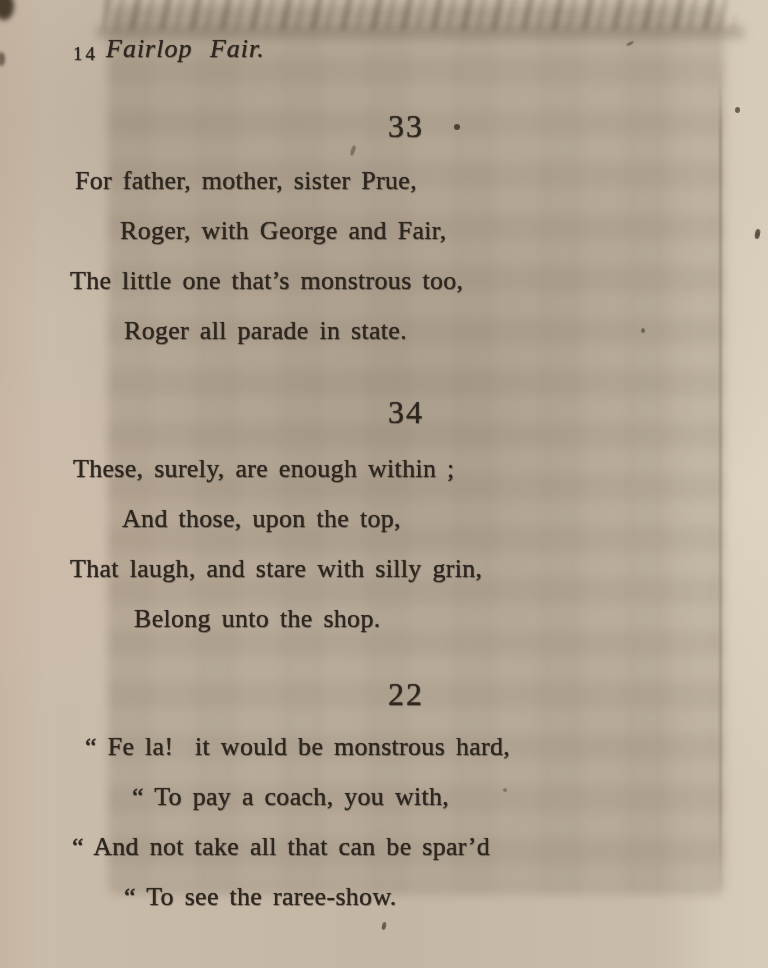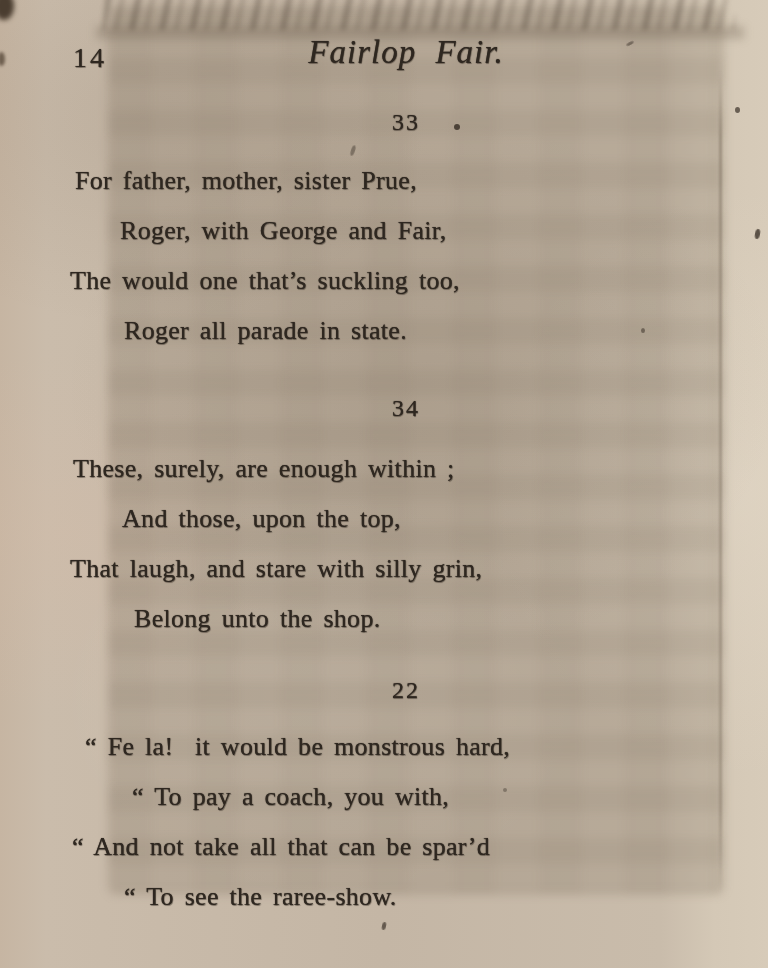--- a/index.html
+++ b/index.html
@@ -72,26 +72,26 @@
   .sp7{left:626px;top:42px;width:8px;height:3px;opacity:.5;transform:rotate(-28deg);}
   .sp8{left:503px;top:788px;width:4px;height:4px;opacity:.4;}
 
   .txt{
     position:absolute;white-space:pre;
     font-size:26px;line-height:1;
     letter-spacing:.3px;word-spacing:4px;
     color:var(--ink);
     text-shadow:0 0 1px rgba(40,33,26,.85), .6px .6px .7px rgba(40,33,26,.4);
   }
-  .pgnum{font-size:28px;letter-spacing:3px;left:73px;top:44px;}
+  .pgnum{font-size:19px;letter-spacing:3px;left:73px;top:44px;}
   .running-title{
-    left:106px;top:36px;width:600px;text-align:center;
-    font-style:italic;font-size:33px;letter-spacing:1px;word-spacing:10px;
+    left:106px;top:36px;width:600px;text-align:left;
+    font-style:italic;font-size:26px;letter-spacing:1px;word-spacing:10px;
   }
-  .stanza-num{left:106px;width:600px;text-align:center;font-size:24px;letter-spacing:2px;}
+  .stanza-num{left:106px;width:600px;text-align:center;font-size:32px;letter-spacing:2px;}
 </style>
 </head>
 <body>
 
 <div class="page">
 
   <div class="show-through"></div>
   <div class="bleed-top"></div>
   <div class="bleed-band"></div>
   <div class="crease"></div>
@@ -108,21 +108,21 @@
 
   <header>
     <span class="txt pgnum">14</span>
     <span class="txt running-title">Fairlop Fair.</span>
   </header>
 
   <section>
     <div class="txt stanza-num" style="top:110px">33</div>
     <div class="txt" style="top:168px;left:75px">For father, mother, sister Prue,</div>
     <div class="txt" style="top:218px;left:120px">Roger, with George and Fair,</div>
-    <div class="txt" style="top:268px;left:70px">The would one that’s suckling too,</div>
+    <div class="txt" style="top:268px;left:70px">The little one that’s monstrous too,</div>
     <div class="txt" style="top:318px;left:124px">Roger all parade in state.</div>
   </section>
 
   <section>
     <div class="txt stanza-num" style="top:396px">34</div>
     <div class="txt" style="top:456px;left:73px">These, surely, are enough within ;</div>
     <div class="txt" style="top:506px;left:122px">And those, upon the top,</div>
     <div class="txt" style="top:556px;left:70px">That laugh, and stare with silly grin,</div>
     <div class="txt" style="top:606px;left:134px">Belong unto the shop.</div>
   </section>

